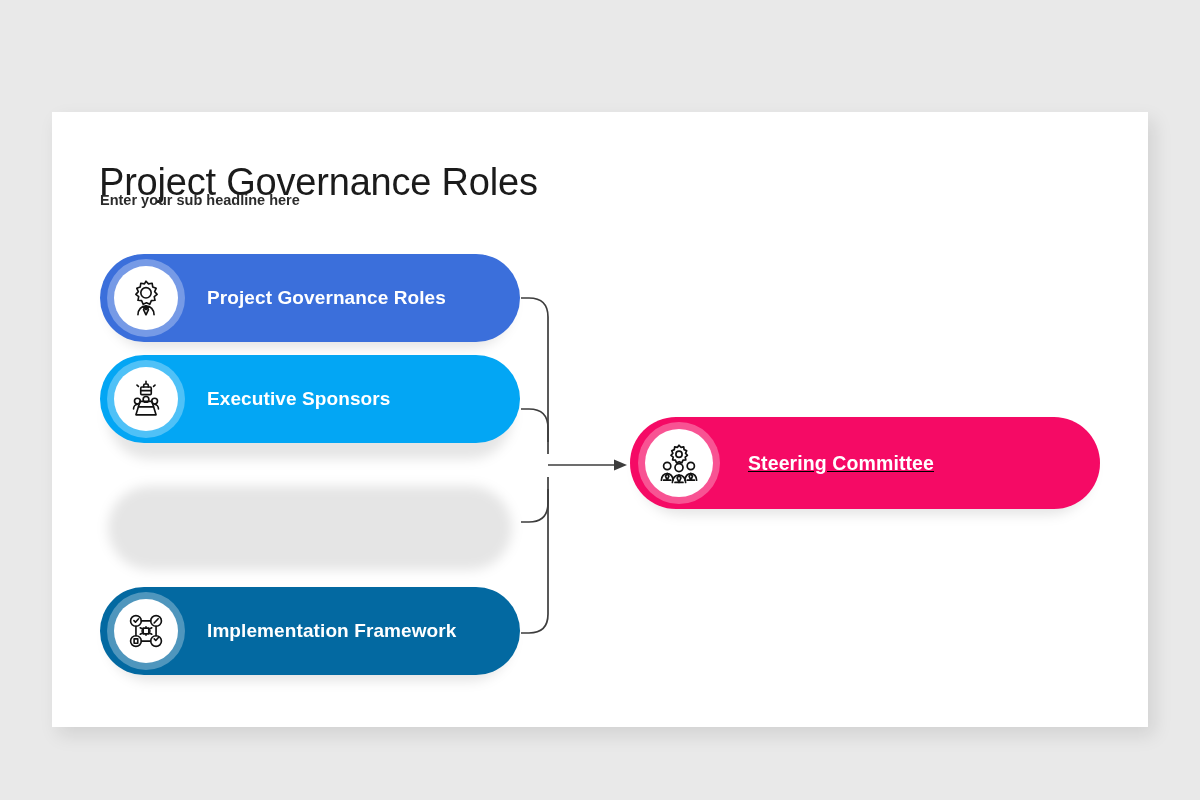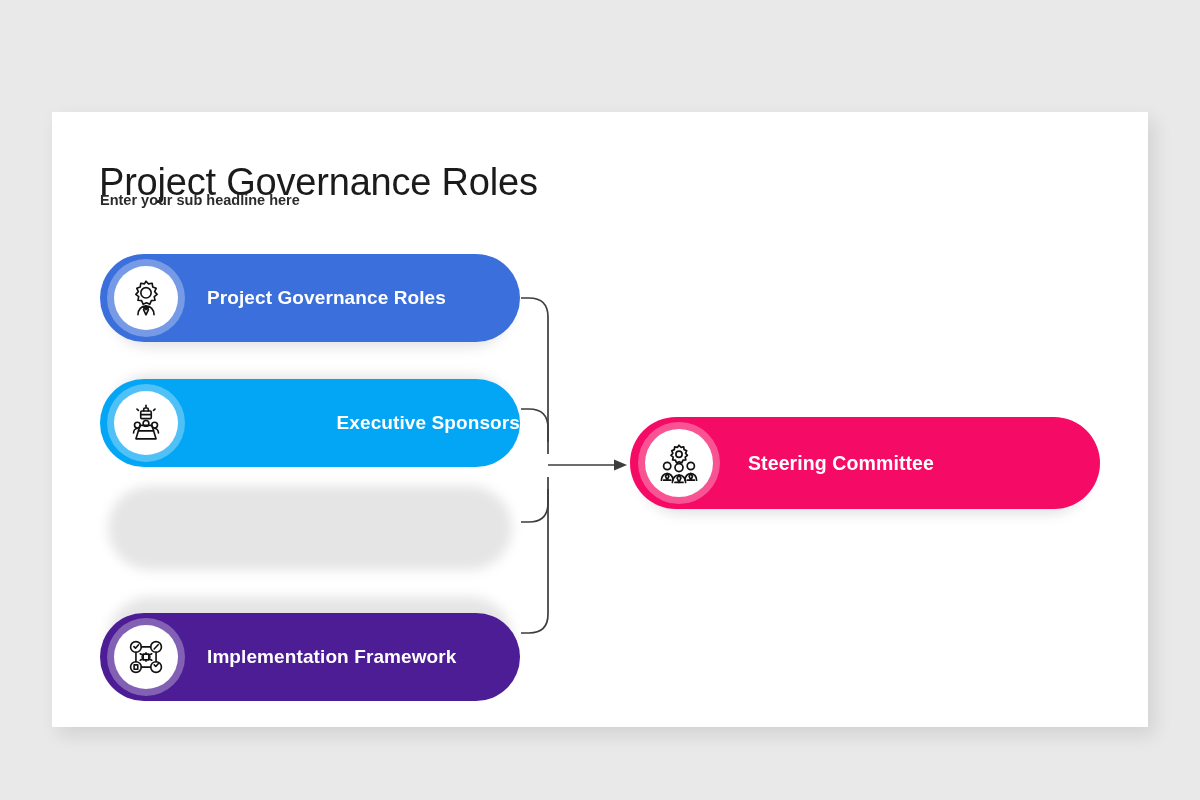--- a/index.html
+++ b/index.html
@@ -154,21 +154,21 @@
             <path d="M15.6 41.5c0-5.4 3.8-9.3 8.4-9.3s8.4 3.9 8.4 9.3"></path>
             <path d="M24 32.2 21.4 36.2 24 41.5 26.6 36.2 Z"></path>
             <path d="M20.4 33.1 24 36.2 27.6 33.1"></path>
           </svg>
         </div>
       </div>
       <span class="pill-label">Project Governance Roles</span>
     </div>
 
     <div class="pill-shadow" style="left:56px; top:263px; width:404px; height:84px;"></div>
-    <div class="pill left" style="top:267px; background:#03a6f4;justify-content:space-between;">
+    <div class="pill left" style="top:243px; background:#03a6f4;">
       <div class="icon-wrap">
         <div class="icon-ring"></div>
         <div class="icon-disc">
           <svg width="46" height="46" viewBox="0 0 48 48" stroke="#111" stroke-width="1.7" fill="none" stroke-linecap="round" stroke-linejoin="round">
             <rect x="18.5" y="11.5" width="11" height="8" rx="1.2"></rect>
             <path d="M21.6 11.5v-1.8a1.4 1.4 0 0 1 1.4-1.4h2a1.4 1.4 0 0 1 1.4 1.4v1.8"></path>
             <path d="M18.5 15.3h11"></path>
             <path d="M14.6 9.5 16.4 11.1 M33.4 9.5 31.6 11.1 M24 5.6v2.2" stroke-dasharray="2 2"></path>
             <path d="M13.5 40.5 17.8 26.5h12.4l4.3 14z"></path>
             <path d="M16.2 32.2h15.6"></path>
@@ -179,21 +179,21 @@
             <path d="M37 34.4c0-2.8-1.8-4.8-4-4.8"></path>
           </svg>
         </div>
       </div>
       <span class="pill-label">Executive Sponsors</span>
     </div>
 
     <div class="pill-shadow" style="left:56px; top:374px; width:404px; height:84px;"></div>
 
     <div class="pill-shadow" style="left:56px; top:485px; width:404px; height:84px;"></div>
-    <div class="pill left" style="top:501px; background:#4c1d95;">
+    <div class="pill left" style="top:475px; background:#0369a1;">
       <div class="icon-wrap">
         <div class="icon-ring"></div>
         <div class="icon-disc">
           <svg width="46" height="46" viewBox="0 0 48 48" stroke="#111" stroke-width="1.7" fill="none" stroke-linecap="round" stroke-linejoin="round">
             <circle cx="13.5" cy="13.5" r="5.6"></circle>
             <circle cx="34.5" cy="13.5" r="5.6"></circle>
             <circle cx="13.5" cy="34.5" r="5.6"></circle>
             <circle cx="34.5" cy="34.5" r="5.6"></circle>
             <path d="M11.4 13.2l1.6 1.6 3-3.4"></path>
             <path d="M36.7 11.2l-4.2 4.4"></path>
@@ -203,21 +203,21 @@
             <path d="M19.1 13.5h9.8 M19.1 34.5h9.8 M13.5 19.1v9.8 M34.5 19.1v9.8"></path>
             <path d="M24 19.6V21 M24 27v1.4 M19.6 24H21 M27 24h1.4"></path>
             <path d="M18 20.6 21.2 22.4 M30 20.6 26.8 22.4 M18 27.4 21.2 25.6 M30 27.4 26.8 25.6"></path>
           </svg>
         </div>
       </div>
       <span class="pill-label">Implementation Framework</span>
     </div>
 
     <div class="pill-shadow" style="left:586px; top:315px; width:454px; height:88px;"></div>
-    <div class="pill right" style="background:#f50a65;">
+    <div class="pill right" style="background:#f50a65;text-decoration:underline;">
       <div class="icon-wrap">
         <div class="icon-ring"></div>
         <div class="icon-disc">
           <svg width="48" height="48" viewBox="0 0 48 48" stroke="#111" stroke-width="1.7" fill="none" stroke-linecap="round" stroke-linejoin="round">
             <path d="M24 6.2 25.9 8.3 28.7 7.8 29.1 10.6 31.7 11.7 30.5 14.3 32.4 16.4 30.2 18.1 30.8 20.9 28 21.2 26.8 23.8 24.2 22.7 21.6 23.8 20.4 21.2 17.6 20.9 18.2 18.1 16 16.4 17.9 14.3 16.7 11.7 19.3 10.6 19.7 7.8 22.5 8.3 Z"></path>
             <circle cx="24" cy="15.2" r="3.1"></circle>
             <circle cx="12.2" cy="27" r="3.6"></circle>
             <path d="M6.4 41.2c0-3.8 2.6-6.7 5.8-6.7s5.8 2.9 5.8 6.7"></path>
             <path d="M12.2 34.5 10.5 37.2 12.2 41.2 13.9 37.2 Z"></path>
             <circle cx="35.8" cy="27" r="3.6"></circle>

